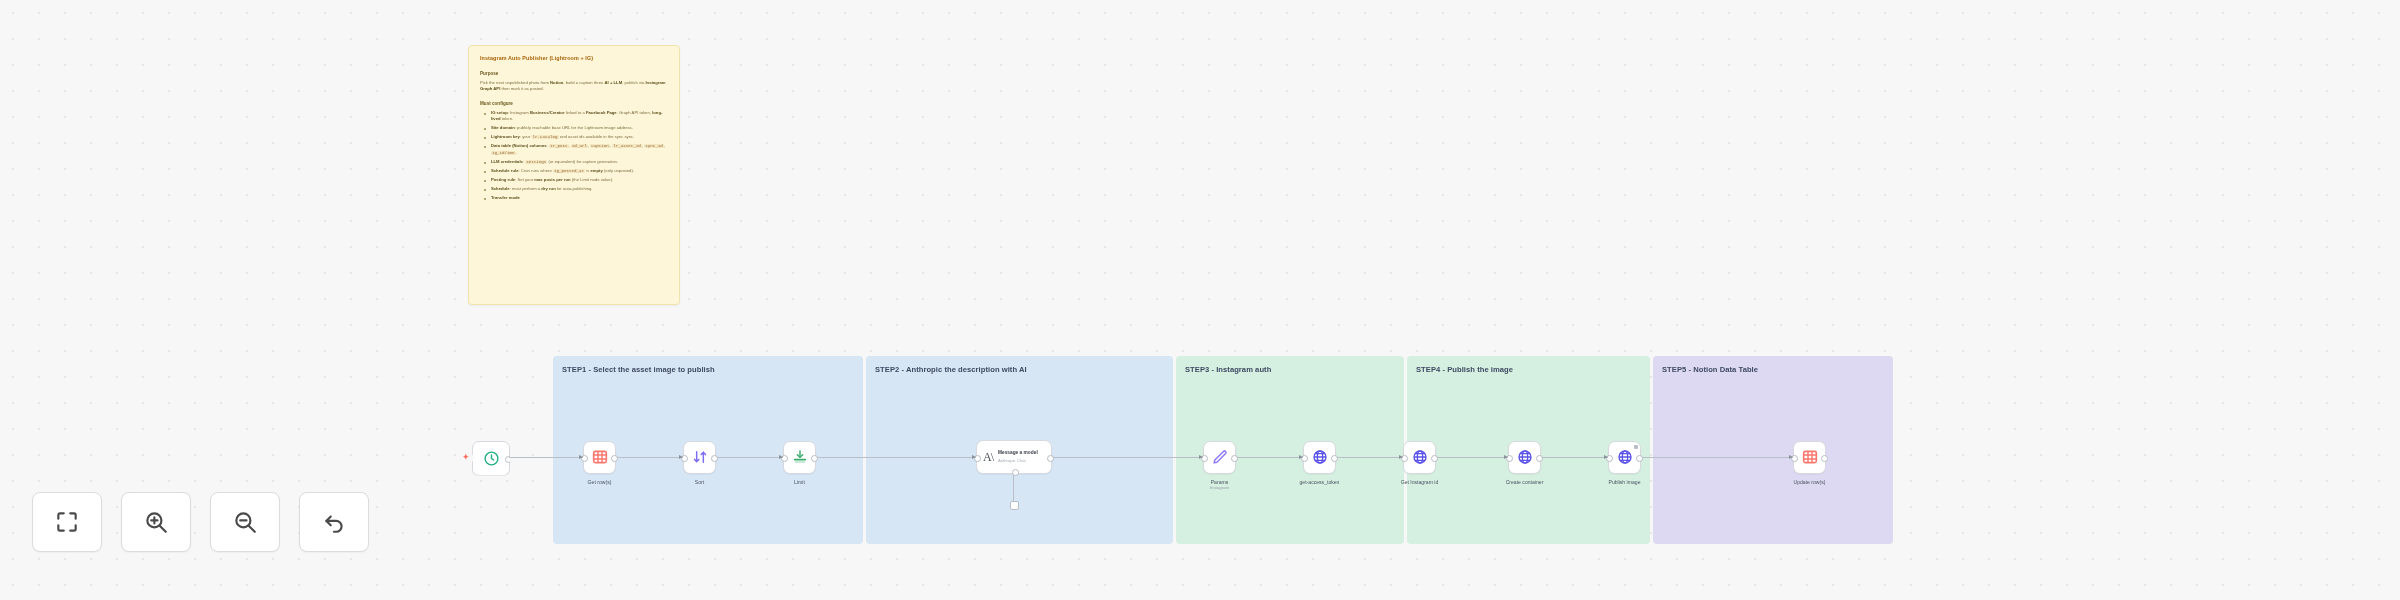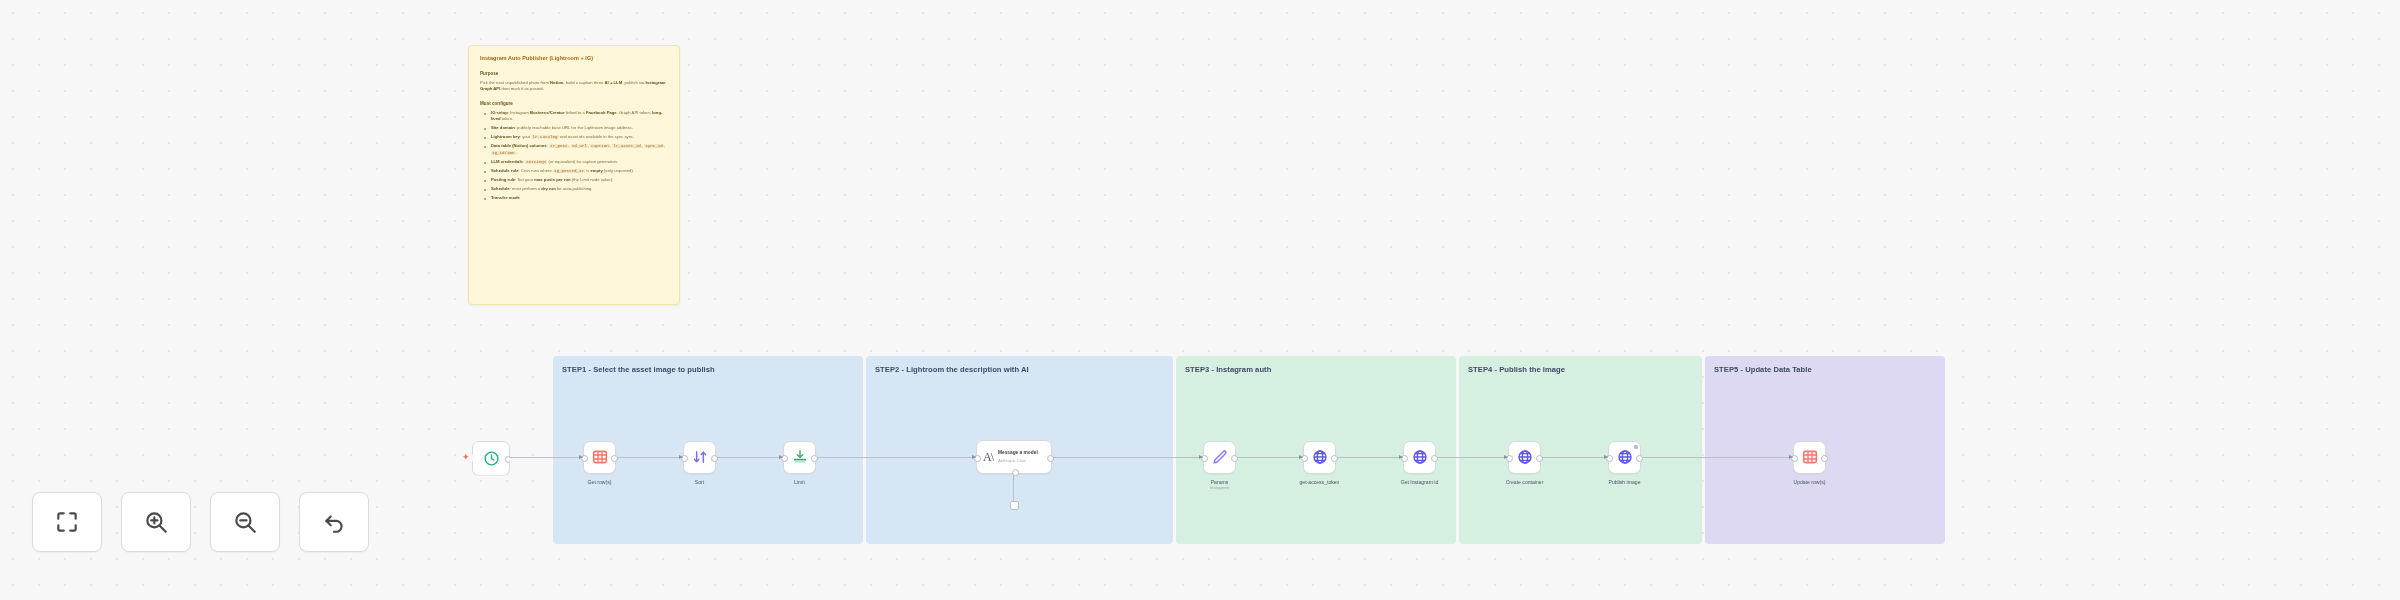--- a/index.html
+++ b/index.html
@@ -164,30 +164,30 @@
       <li><span class="b">Schedule</span>: must perform a <span class="b">dry run</span> for auto-publishing.</li>
       <li><span class="b">Transfer mode</span></li>
     </ul>
 </div>
 
 <div id="band">
     <div class="step" style="width: 310px; background: rgb(214, 230, 245);">
       <div class="step-label">STEP1 - Select the asset image to publish</div>
     </div>
     <div class="step" style="width: 307px; background: rgb(214, 230, 245);">
-      <div class="step-label">STEP2 - Lightroom the description with AI</div>
-    </div>
-    <div class="step" style="width: 280px; background: rgb(213, 240, 224);">
+      <div class="step-label">STEP2 - Anthropic the description with AI</div>
+    </div>
+    <div class="step" style="width: 228px; background: rgb(213, 240, 224);">
       <div class="step-label">STEP3 - Instagram auth</div>
     </div>
     <div class="step" style="width: 243px; background: rgb(213, 240, 224);">
       <div class="step-label">STEP4 - Publish the image</div>
     </div>
     <div class="step" style="width: 240px; background: rgb(221, 217, 242);">
-      <div class="step-label">STEP5 - Update Data Table</div>
+      <div class="step-label">STEP5 - Notion Data Table</div>
     </div>
   </div>
 
 <div id="graph" style="position:absolute;left:0;top:0;width:2400px;height:600px;pointer-events:none;">
     <div class="trigger" style="left: 472px; top: 440.5px; pointer-events: auto;">
       <span>
         <svg class="icon" width="17" height="17" viewBox="0 0 24 24" fill="none" stroke="#22b07d" stroke-width="2" stroke-linecap="round">
           <circle cx="12" cy="12" r="9"></circle>
           <path d="M12 7v5l3 2"></path>
         </svg>

